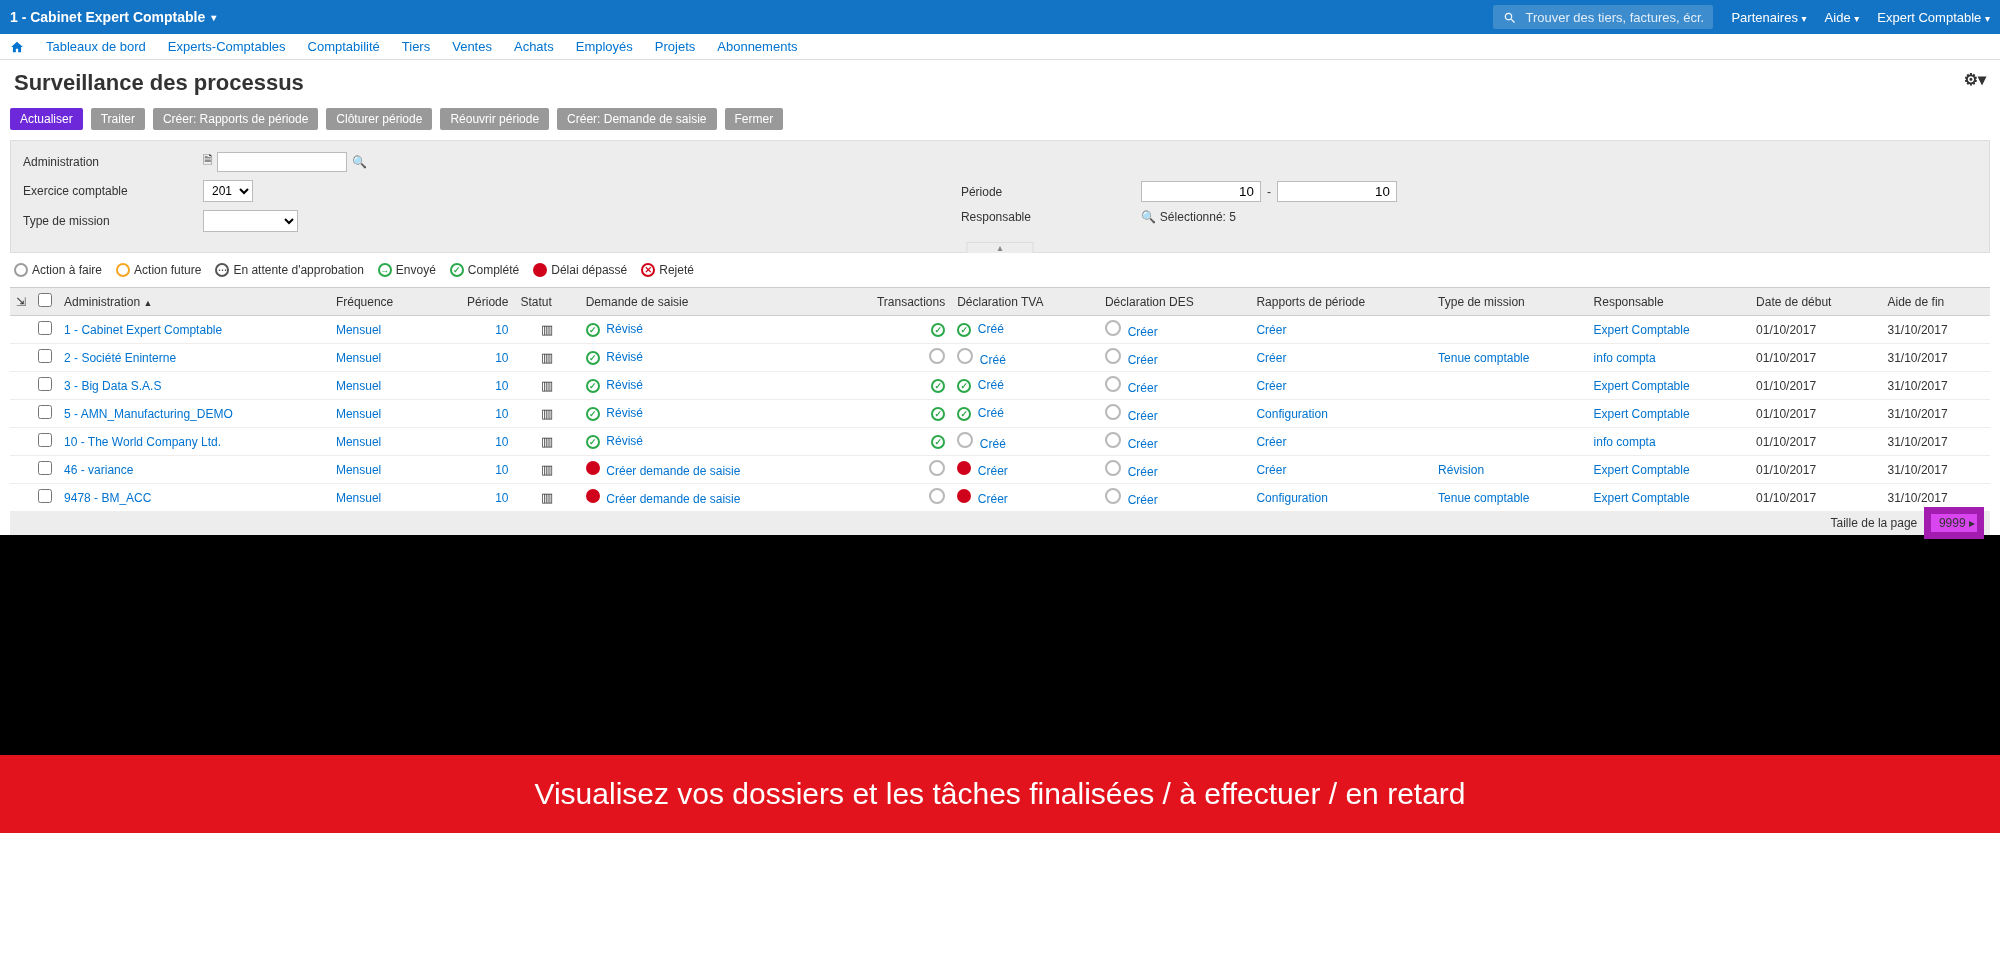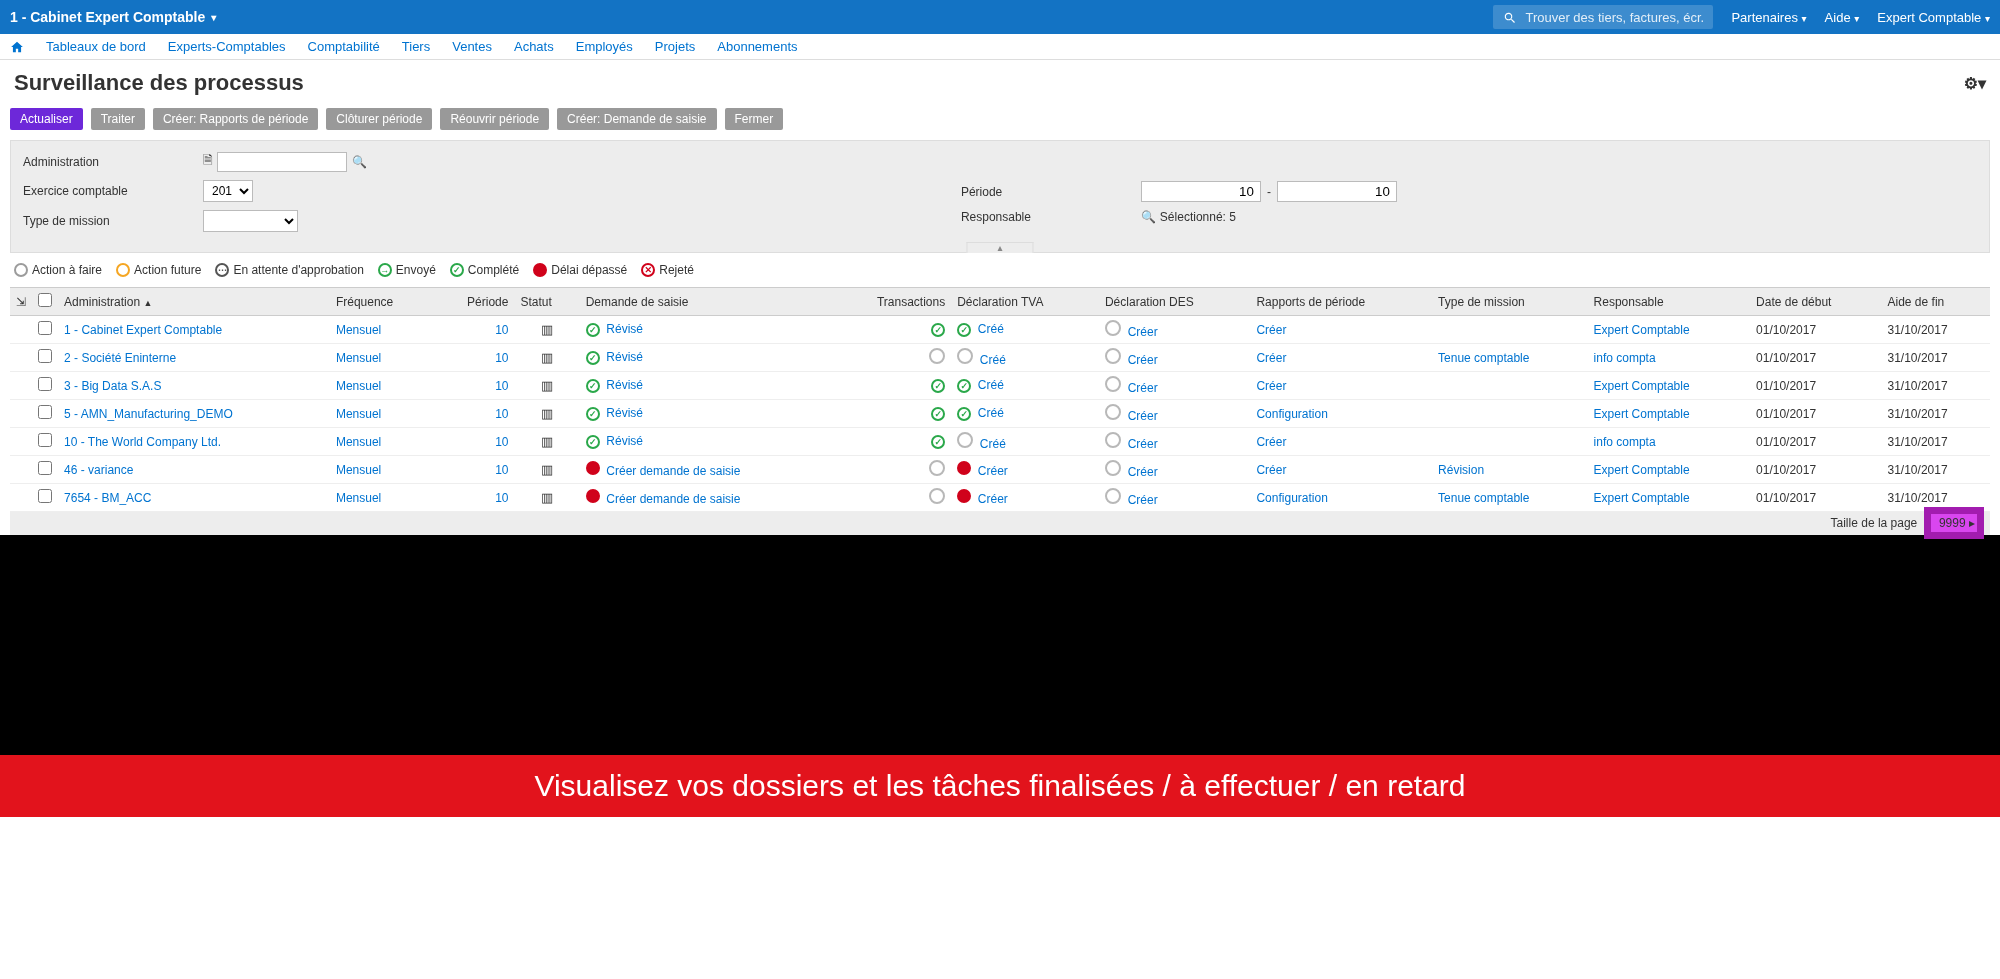--- a/index.html
+++ b/index.html
@@ -16,21 +16,21 @@
 .chev{font-size:10px;}
 
 
 .navbar { height:26px; border-bottom:1px solid #ddd; display:flex; align-items:center; padding:0 10px; gap:22px; }
 .navbar a { font-size:13px; }
 .nav-right { margin-left:auto; display:flex; align-items:center; gap:18px; }
 .badge { background:#e2131c; color:#fff; padding:1px 5px; border-radius:2px; font-size:11px; font-weight:bold; }
 .exact-logo { background:#e2131c; color:#fff; font-weight:bold; padding:6px 12px; font-size:14px; letter-spacing:.5px; }
 
 
-.page-title { padding:10px 14px 6px; font-size:22px; font-weight:bold; display:flex; align-items:center; }
+.page-title { padding:10px 14px 6px; font-size:22px; font-weight:bold; display:flex; align-items:flex-start; }
 .page-title .tools { margin-left:auto; font-size:16px; }
 
 
 .toolbar { padding:6px 10px 10px; display:flex; gap:8px; }
 .btn { background:#999; color:#fff; border:none; padding:4px 10px; font-size:12px; cursor:pointer; border-radius:2px; }
 .btn.primary { background:#6d28d9; }
 
 
 .filter-panel { background:#ededed; border:1px solid #ddd; margin:0 10px; padding:10px 12px 12px; position:relative;}
 .filter-row { display:flex; }
@@ -65,21 +65,21 @@
 .book-icon{color:#333; font-size:13px;}
 .chk{ width:14px; height:14px; }
 .sort-ind{font-size:9px;}
 
 
 .pager-row td{background:#ededed; padding:6px; text-align:right; font-size:12px;}
 .pgsize{border:7px solid #a21caf; background:#d946ef; padding:2px 2px 2px 8px; position:relative;}
 
 
 .black-band{background:#000; height:220px;}
-.red-band{background:#e2131c; color:#fff; text-align:center; font-size:30px; padding:14px 10px; font-family:"Segoe UI",Arial,sans-serif;}
+.red-band{background:#e2131c; color:#fff; text-align:center; font-size:30px; padding:22px 10px; font-family:"Segoe UI",Arial,sans-serif;}
 
 
 .svg-ic{width:14px;height:14px;display:inline-block;vertical-align:middle;fill:currentColor;}
 .home-ic{color:#0073d0;}
 </style>
 </head>
 <body>
 
 <div class="topbar">
   <div class="topbar-left">
@@ -320,21 +320,21 @@
           <td><span class="c-empty-big"></span>&nbsp;&nbsp;<a href="#">Créer</a></td>
           <td><a href="#">Créer</a></td>
           <td><a href="#">Révision</a></td>
           <td><a href="#">Expert Comptable</a></td>
           <td>01/10/2017</td>
           <td>31/10/2017</td>
         </tr>
         <tr>
           <td></td>
           <td><input type="checkbox" class="chk" style=""></td>
-          <td><a href="#">7654 - BM_ACC</a></td>
+          <td><a href="#">9478 - BM_ACC</a></td>
           <td><a href="#">Mensuel</a></td>
           <td style="text-align:right;"><a href="#">10</a></td>
           <td class="col-center"><span class="book-icon">▥</span></td>
           <td><span class="circ c-over"></span>&nbsp;&nbsp;<a href="#">Créer demande de saisie</a></td>
           <td style="text-align:right;"><span class="c-empty-big"></span></td>
           <td><span class="circ c-over"></span>&nbsp;&nbsp;<a href="#">Créer</a></td>
           <td><span class="c-empty-big"></span>&nbsp;&nbsp;<a href="#">Créer</a></td>
           <td><a href="#">Configuration</a></td>
           <td><a href="#">Tenue comptable</a></td>
           <td><a href="#">Expert Comptable</a></td>

